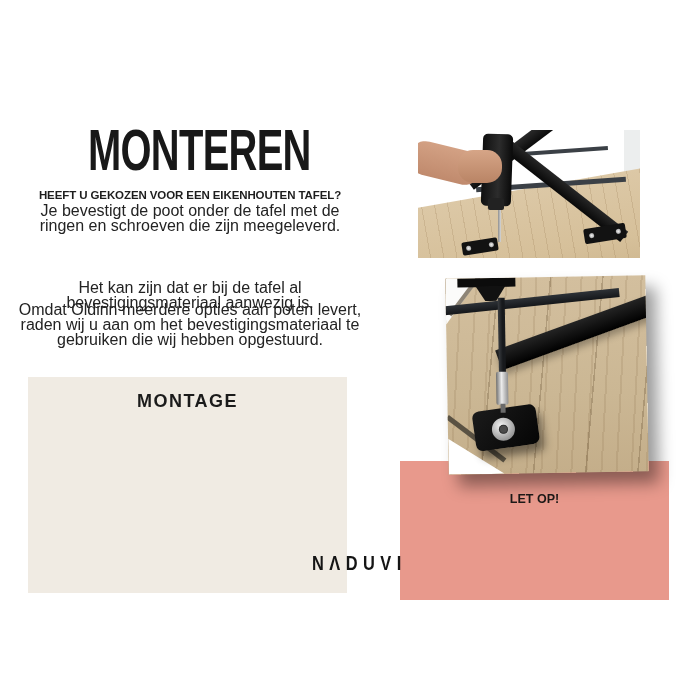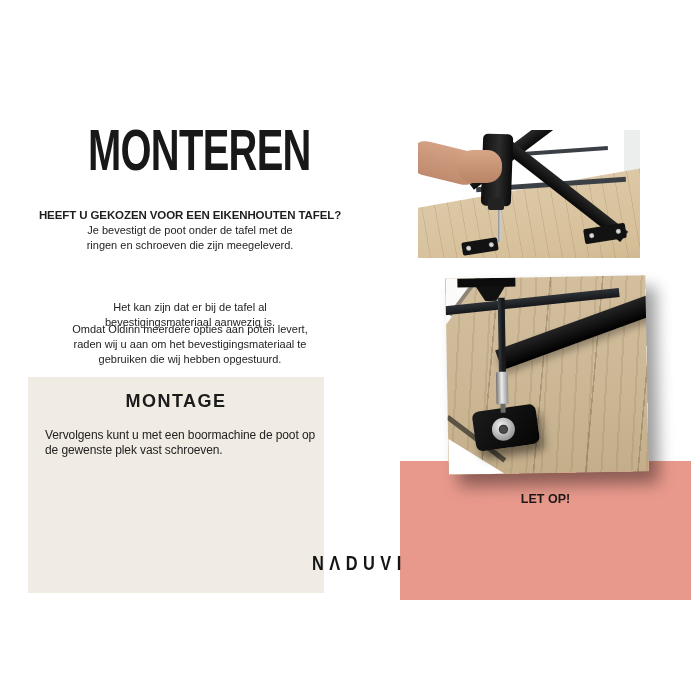--- a/index.html
+++ b/index.html
@@ -1,55 +1,55 @@
 <!DOCTYPE html>
 <html><head>
 <meta charset="utf-8">
 <style>
   html,body{margin:0;padding:0;background:#fff;}
   .page{
     position:relative;width:700px;height:700px;background:#ffffff;overflow:hidden;
     font-family:"Liberation Sans",sans-serif;color:#1d1d1d;
   }
-  .preline{white-space:pre-line;margin-top:20px;}
+  .preline{white-space:pre-line;}
   .abs{position:absolute;}
 
   
   .title{
     left:88px;top:124px;font-size:57px;font-weight:700;line-height:52px;
     letter-spacing:-1px;transform:scaleX(0.70);transform-origin:left top;color:#181818;
   }
   .col{left:18px;width:344px;text-align:center;}
   .h-q{font-weight:700;font-size:11.5px;line-height:15px;letter-spacing:-0.1px;}
-  .b-q{font-size:11px;line-height:15px;color:#232323;}
+  .b-q{font-size:16px;line-height:15px;color:#232323;}
   .sec1h{top:188px;}
   .sec1b{top:203px;}
   .sec2h{top:249px;}
   .sec2b{top:280px;}
   .note{top:302px;}
 
   
   .montage-box{
-    left:28px;top:377px;width:296px;height:216px;background:#f0ebe3;box-sizing:border-box;
+    left:28px;top:377px;width:319px;height:216px;background:#f0ebe3;box-sizing:border-box;
     padding:14px 4px 0 17px;
   }
   .montage-box h2{
     margin:0 0 16px -13px;text-align:center;font-size:18px;font-weight:700;letter-spacing:1.5px;color:#1b1b1b;
   }
   .montage-box p{margin:0 0 15px 0;font-size:12px;line-height:15.4px;letter-spacing:-0.1px;color:#222;}
 
   
   .brand{
     left:312px;top:551px;font-size:21px;font-weight:700;letter-spacing:7px;color:#151515;
     transform:scaleX(0.78);transform-origin:left top;z-index:6;
   }
 
   
   .warning-box{
-    left:400px;top:461px;width:291px;height:139px;background:#e8998c;box-sizing:border-box;
+    left:400px;top:461px;width:269px;height:139px;background:#e8998c;box-sizing:border-box;
     padding:31px 9px 0 9px;text-align:center;z-index:1;color:#2a2320;
   }
   .warning-box h3{margin:0 0 1px 0;font-size:12.5px;font-weight:700;color:#1e1a18;}
   .warning-box .wbody{font-size:11.3px;line-height:13.9px;}
 
   
   .photo1{left:418px;top:130px;width:222px;height:128px;overflow:hidden;background:#fff;z-index:2;}
   .p1-wall{right:0;top:0;width:16px;height:100%;background:#eceeee;}
   .p1-wood{
     left:-14px;top:58px;width:262px;height:120px;transform:rotate(-10deg);
@@ -114,22 +114,20 @@
 
   <div class="abs col b-q sec2b preline">Het kan zijn dat er bij de tafel al
 bevestigingsmateriaal aanwezig is.</div>
 
   <div class="abs col b-q note preline">Omdat Oldinn meerdere opties aan poten levert,
 raden wij u aan om het bevestigingsmateriaal te
 gebruiken die wij hebben opgestuurd.</div>
 
   <div class="abs montage-box">
     <h2>MONTAGE</h2>
-    <p class="preline">Vervolgens kunt u met een boormachine de poot op
-de gewenste plek vast schroeven.</p>
   </div>
 
   <div class="abs brand">NΛDUVI</div>
 
   <div class="abs warning-box">
     <h3>LET OP!</h3>
   </div>
 
   <div class="abs photo1" title="Hand met boormachine schroeft zwarte X-poot onder eikenhouten tafelblad">
     <div class="abs p1-wall"></div>

